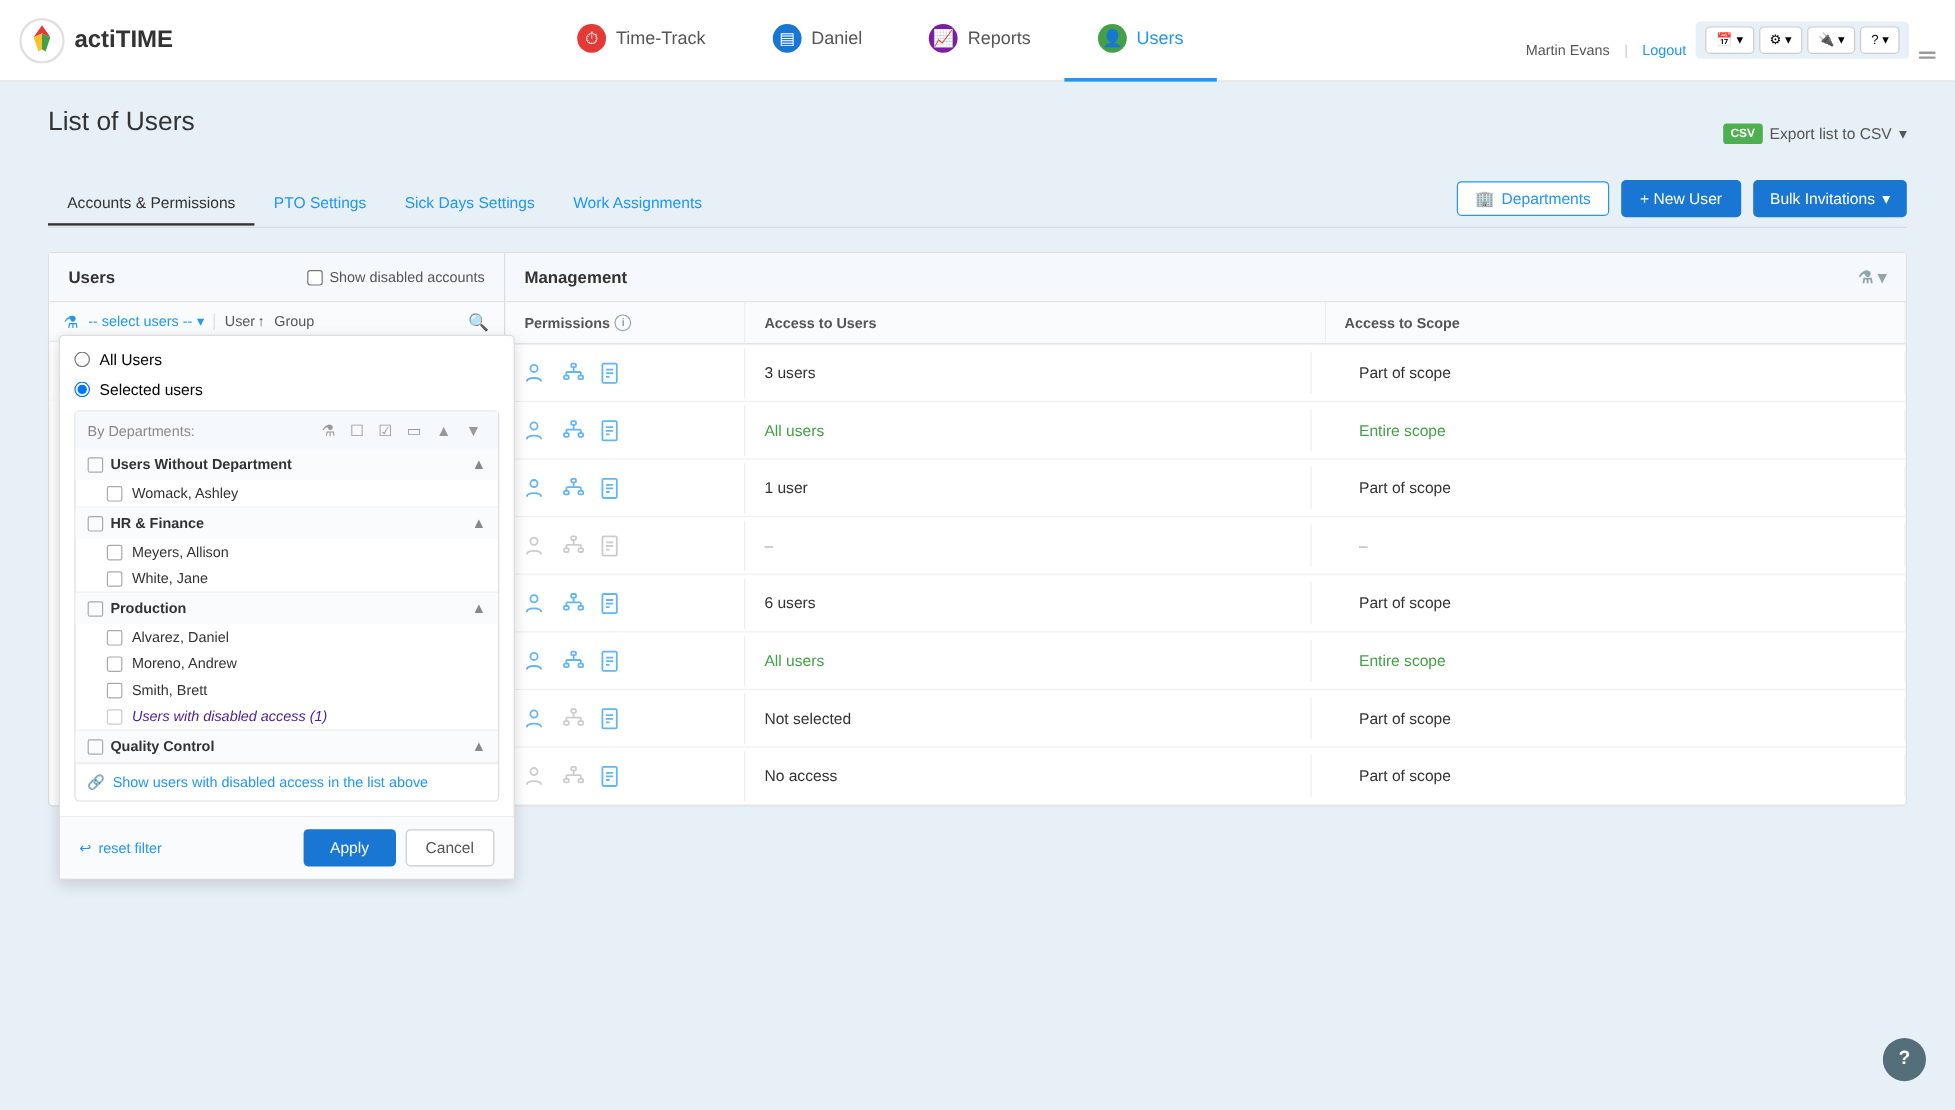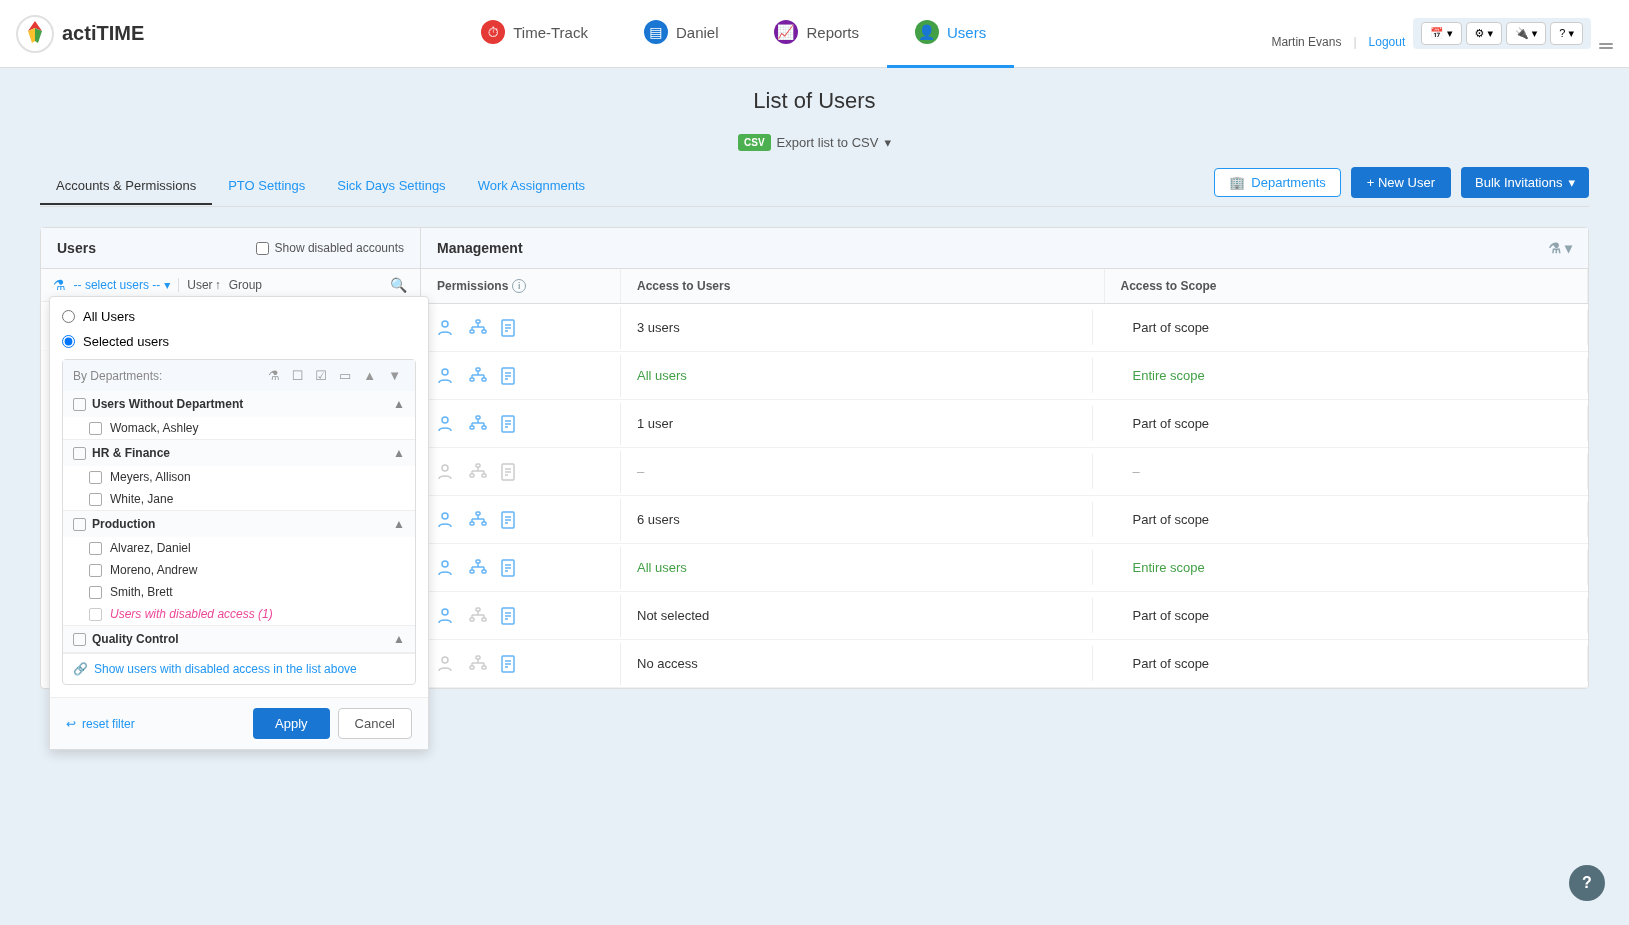--- a/index.html
+++ b/index.html
@@ -101,21 +101,20 @@
       font-size: 22px;
       color: #333;
       margin-bottom: 20px;
       font-weight: normal;
     }
     .page-header {
       display: flex;
       align-items: center;
       justify-content: space-between;
       margin-bottom: 16px;
-      flex-direction: column;
     }
     .export-btn {
       display: flex;
       align-items: center;
       gap: 6px;
       color: #555;
       font-size: 13px;
       cursor: pointer;
       border: none;
       background: none;
@@ -354,21 +353,21 @@
     }
     .dept-user {
       display: flex;
       align-items: center;
       gap: 8px;
       padding: 4px 10px 4px 26px;
       font-size: 12px;
       color: #333;
       text-align: right;
     }
-    .dept-user.disabled-text { color: #ec4899; font-style: italic; }
+    .dept-user.disabled-text { color: #4c1d95; font-style: italic; }
     .collapse-icon { color: #888; font-size: 12px; cursor: pointer; }
     .show-disabled-link {
       display: flex;
       align-items: center;
       gap: 6px;
       padding: 8px 10px;
       border-top: 1px solid #eee;
       color: #2196f3;
       font-size: 12px;
       cursor: pointer;

